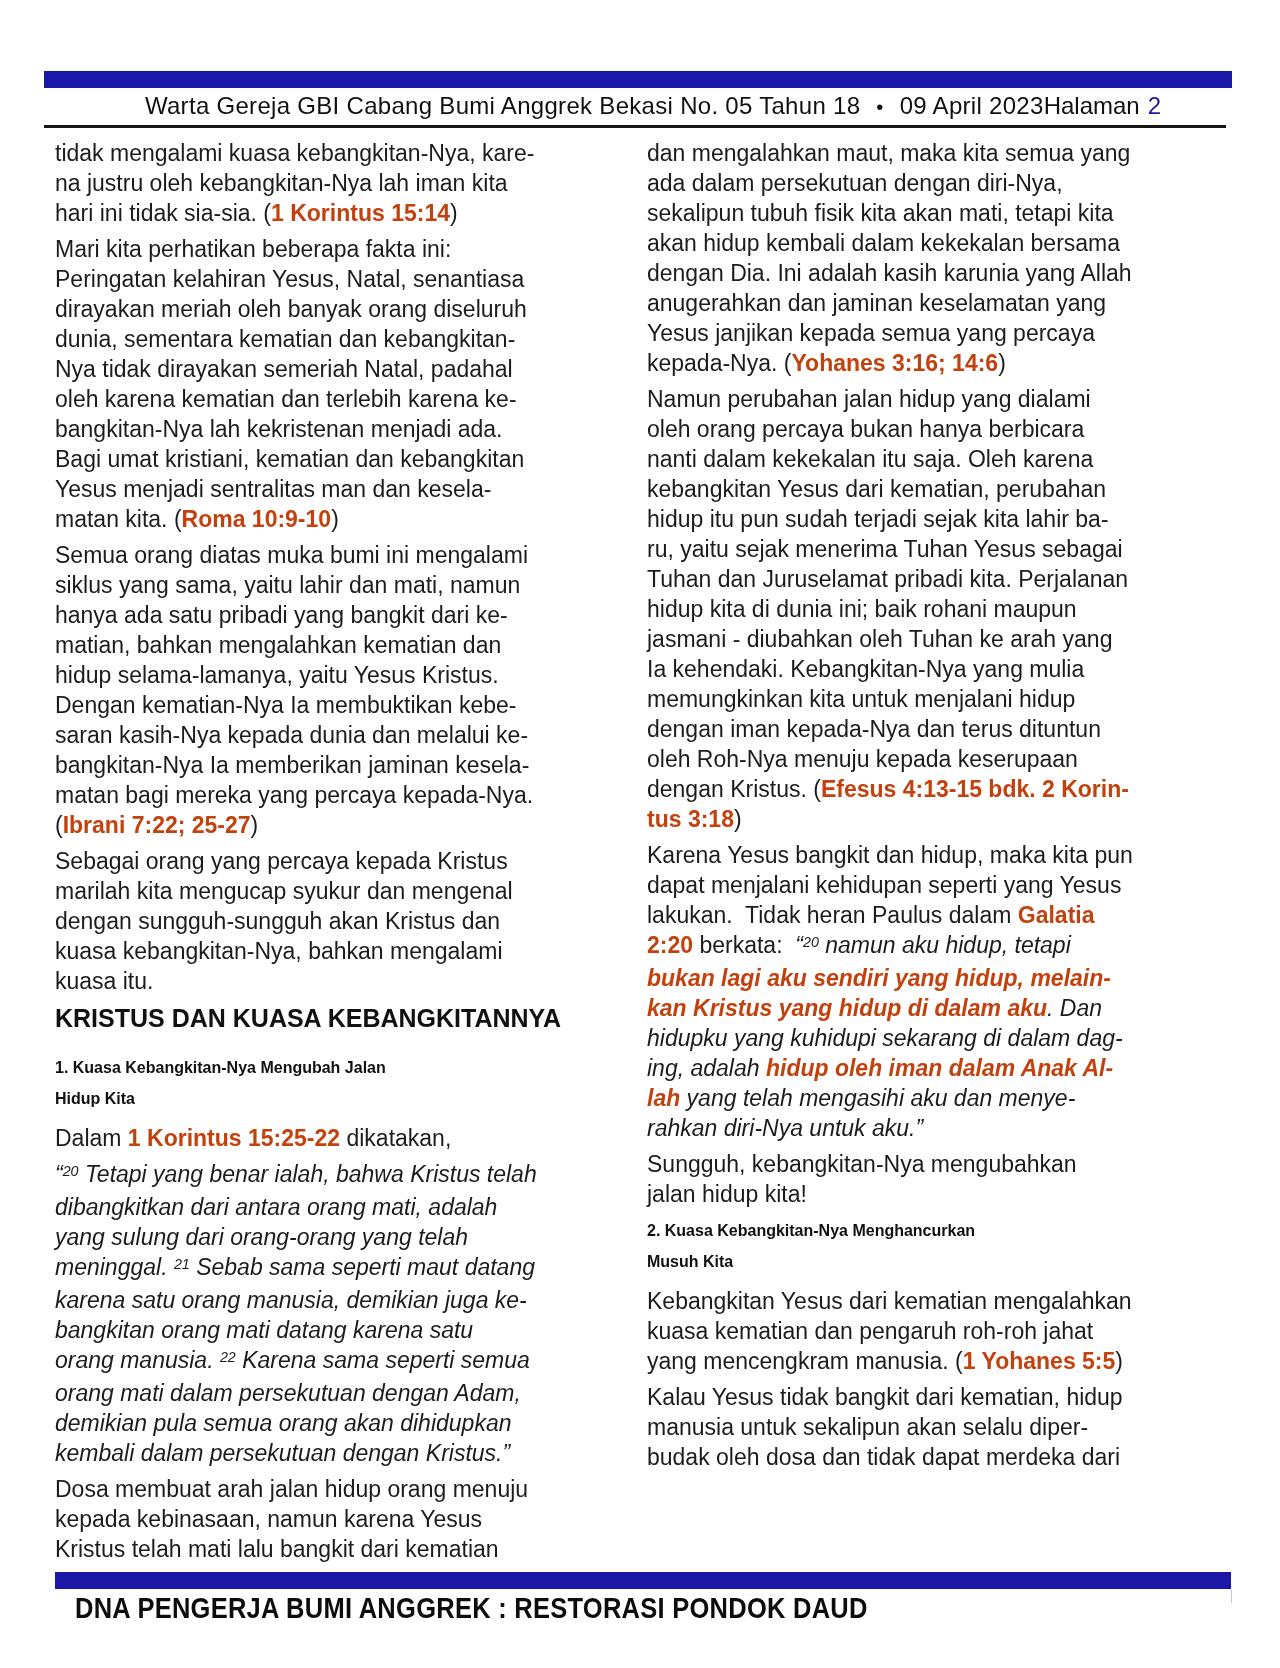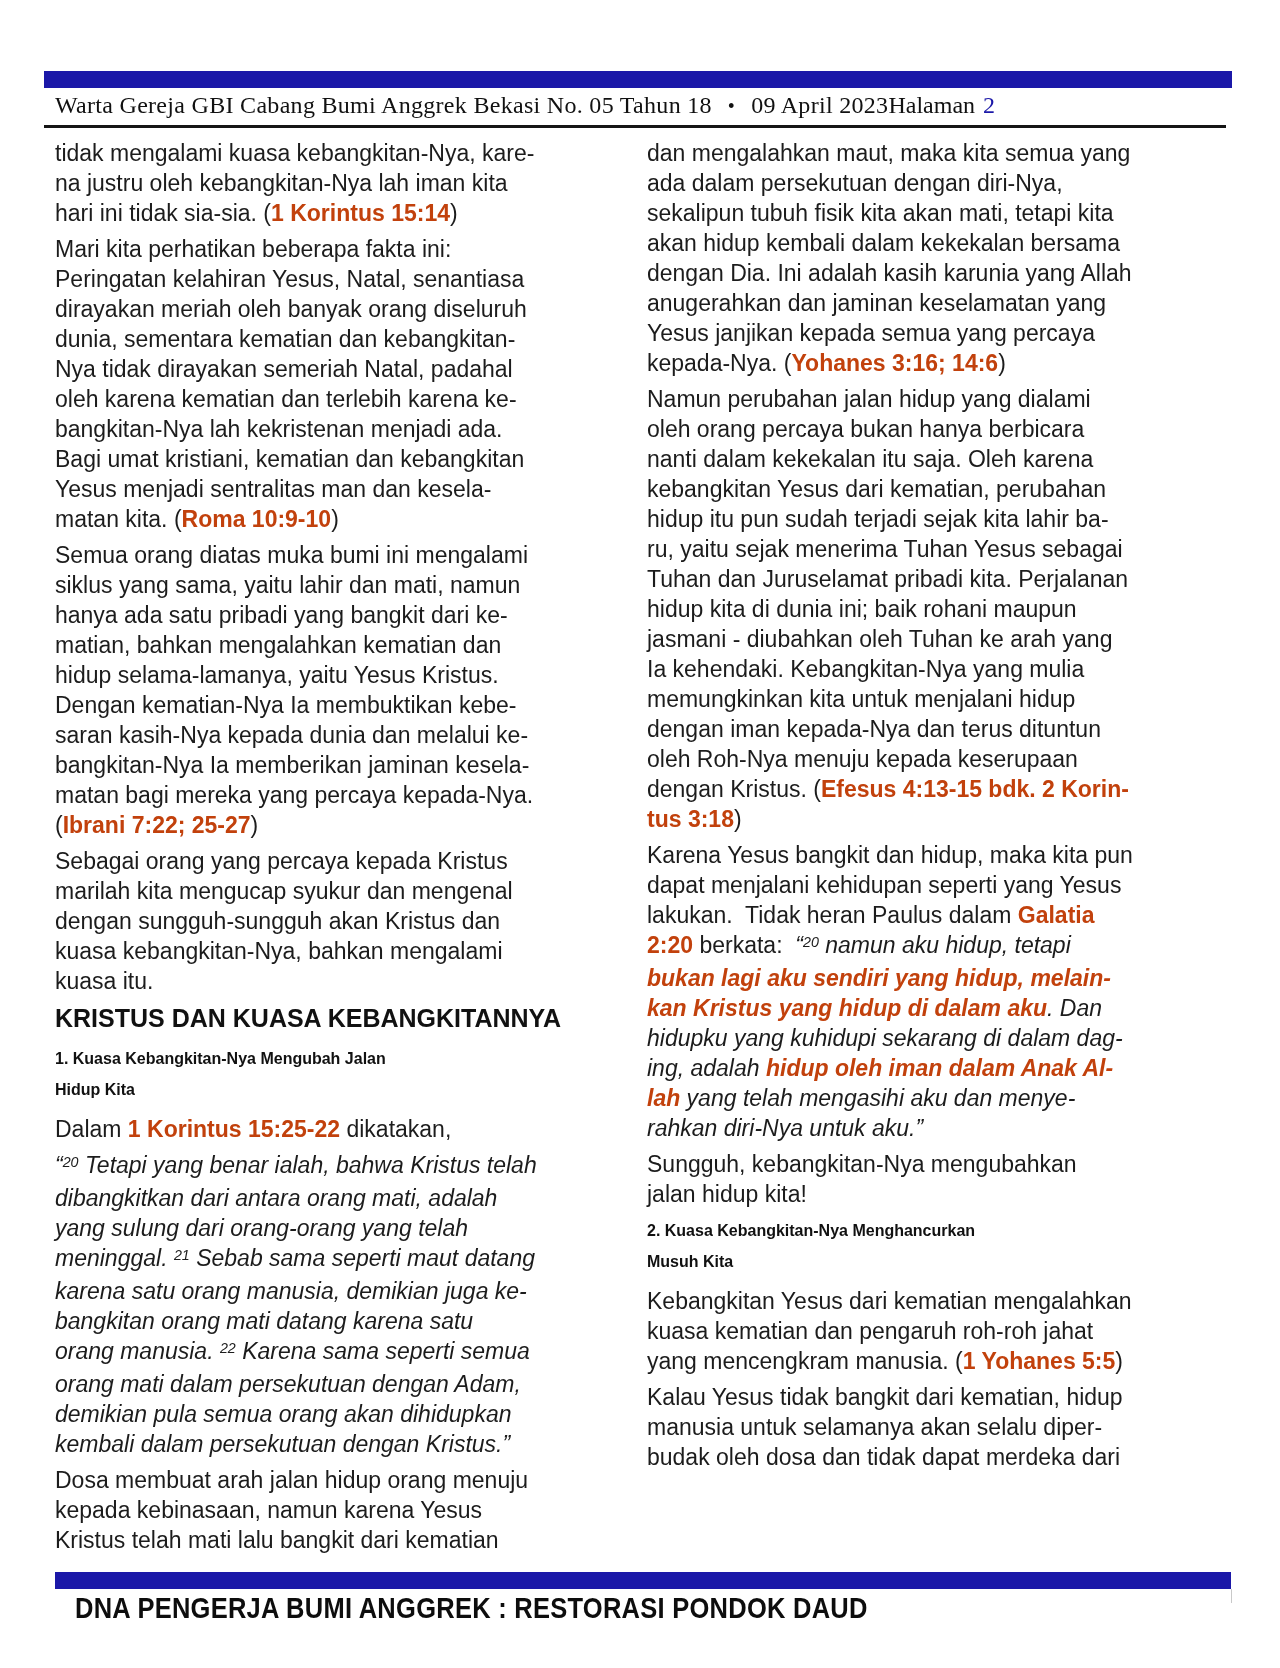--- a/index.html
+++ b/index.html
@@ -11,23 +11,23 @@
     font-family: "Liberation Sans", "DejaVu Sans", sans-serif;
     color: #1c1c1c;
     overflow: hidden;
   }
   .top-bar {
     position: absolute; left: 44px; top: 71px;
     width: 1188px; height: 17px;
     background: var(--accent, #1b18a8);
   }
   .header-row {
-    position: absolute; left: 55px; top: 92px; width: 1172px;
-    display: flex; justify-content: flex-start; align-items: baseline;
-    font-size: 24px; color: #111; font-family: Liberation Serif, serif;
+    position: absolute; left: 67px; top: 92px; width: 1172px;
+    display: flex; justify-content: center; align-items: baseline;
+    font-size: 24px; color: #111;
   }
   .header-left span { letter-spacing: 0.3px; }
   .header-bullet { margin: 0 16px; font-size: 20px; }
   .page-num { color: var(--accent, #1b18a8); margin-left: 8px; }
   .header-rule {
     position: absolute; left: 44px; top: 125px;
     width: 1182px; height: 3px; background: #151515;
   }
   .columns {
     position: absolute; left: 55px; top: 138px; width: 1182px;
@@ -35,21 +35,21 @@
   }
   .col { width: 584px; }
   .para {
     margin: 0 0 6px 0;
     font-size: 23px;
     line-height: 30px;
     white-space: pre;
   }
   .para-heading {
     font-weight: 700; font-size: 25px; line-height: 32px;
-    margin: 6px 0 9px 0; color: #111;
+    margin: 6px 0 18px 0; color: #111;
   }
   .para-subheading {
     font-weight: 700; font-size: 16px; line-height: 31px;
     margin: 0 0 9px 0; color: #111;
   }
   .b { font-weight: 700; color: #c2410c; }
   .i { font-style: italic; }
   .sup { font-size: 0.62em; position: relative; top: -0.42em; }
   .bottom-bar {
     position: absolute; left: 55px; top: 1572px;
@@ -168,21 +168,21 @@
 lah</span><span class="i"> yang telah mengasihi aku dan menye-
 rahkan diri-Nya untuk aku.”</span></p>
         <p class="para para-body"><span>Sungguh, kebangkitan-Nya mengubahkan
 jalan hidup kita!</span></p>
         <p class="para para-subheading"><span>2. Kuasa Kebangkitan-Nya Menghancurkan
 Musuh Kita</span></p>
         <p class="para para-body"><span>Kebangkitan Yesus dari kematian mengalahkan
 kuasa kematian dan pengaruh roh-roh jahat
 yang mencengkram manusia. (</span><span class="b">1 Yohanes 5:5</span><span>)</span></p>
         <p class="para para-body"><span>Kalau Yesus tidak bangkit dari kematian, hidup
-manusia untuk selamanya akan selalu diper-
+manusia untuk sekalipun akan selalu diper-
 budak oleh dosa dan tidak dapat merdeka dari</span></p>
       </div>
   </div>
 
   <div class="bottom-bar"></div>
   <div class="cell-border-line"></div>
   <div class="footer-text">DNA PENGERJA BUMI ANGGREK : RESTORASI PONDOK DAUD</div>
 
 </div>
 

